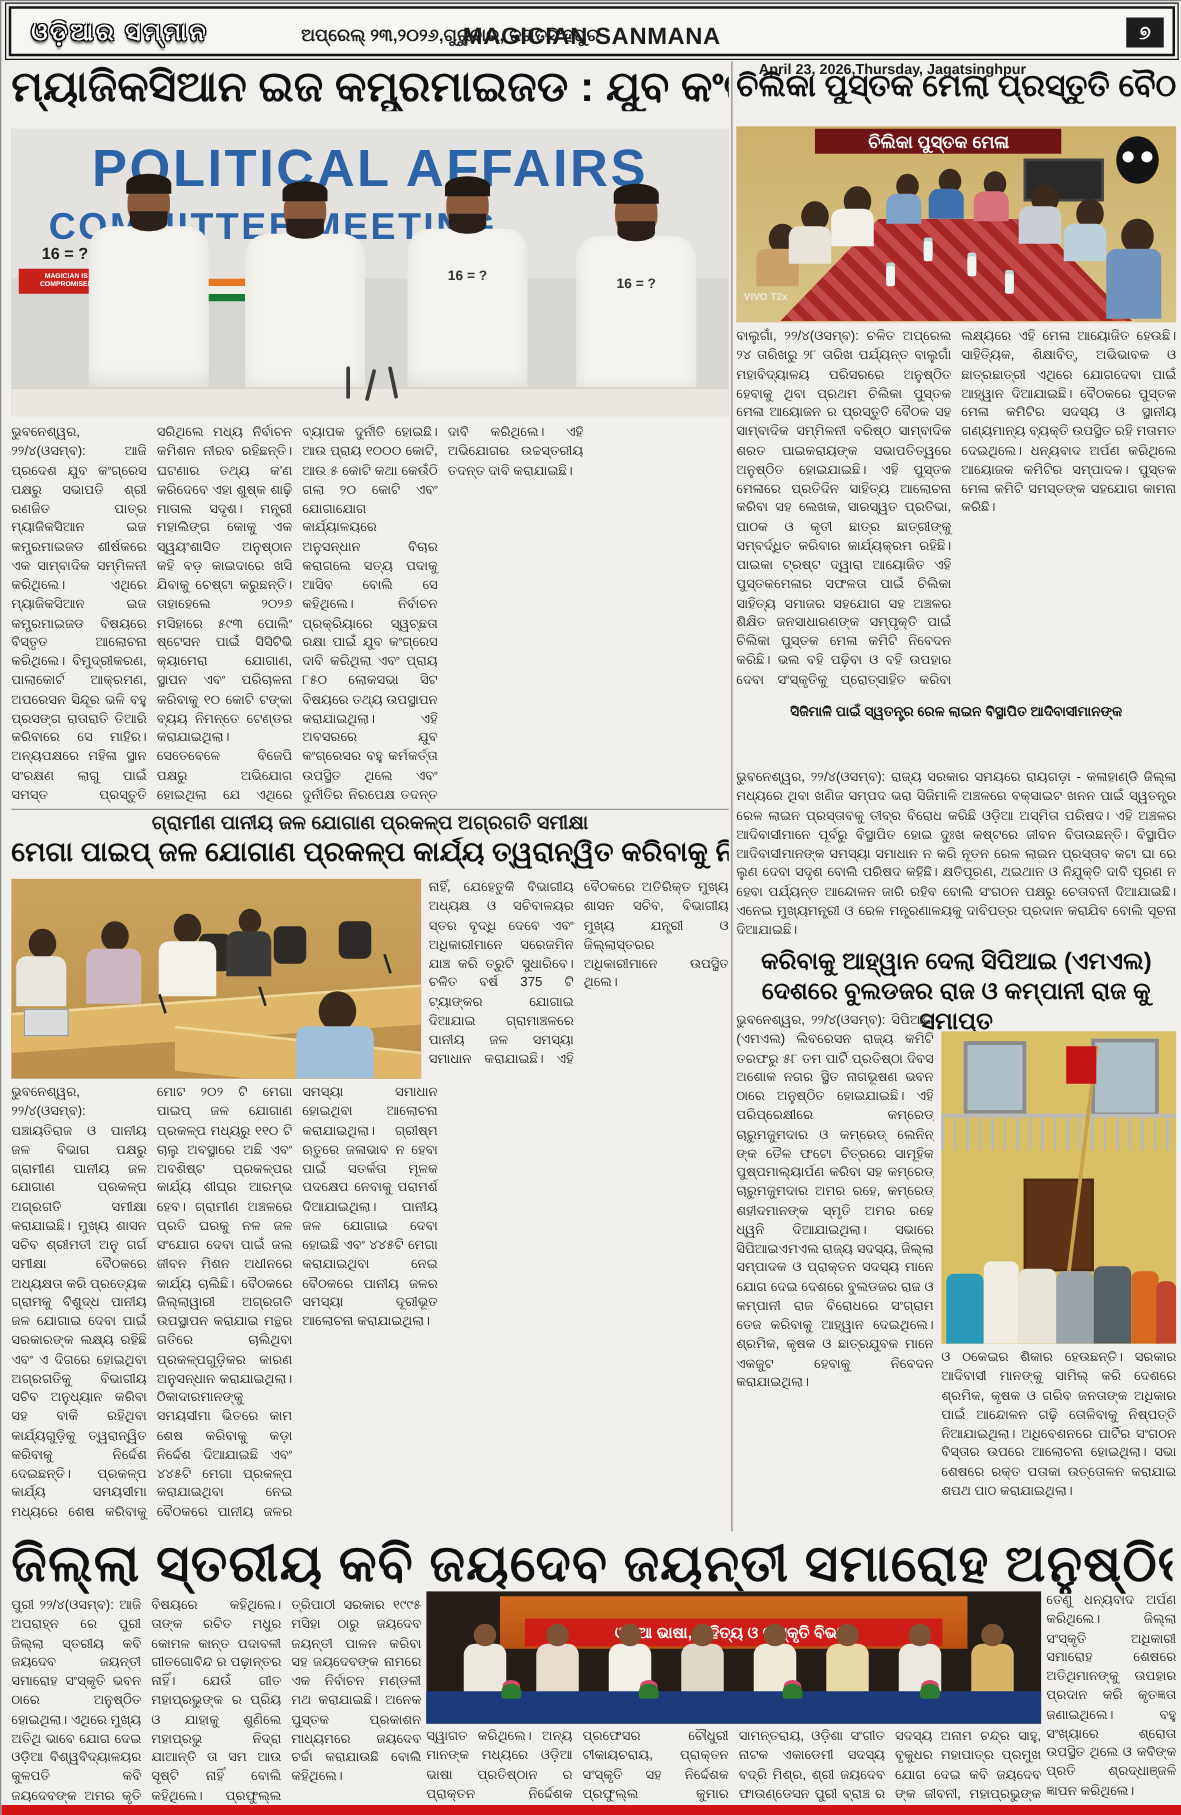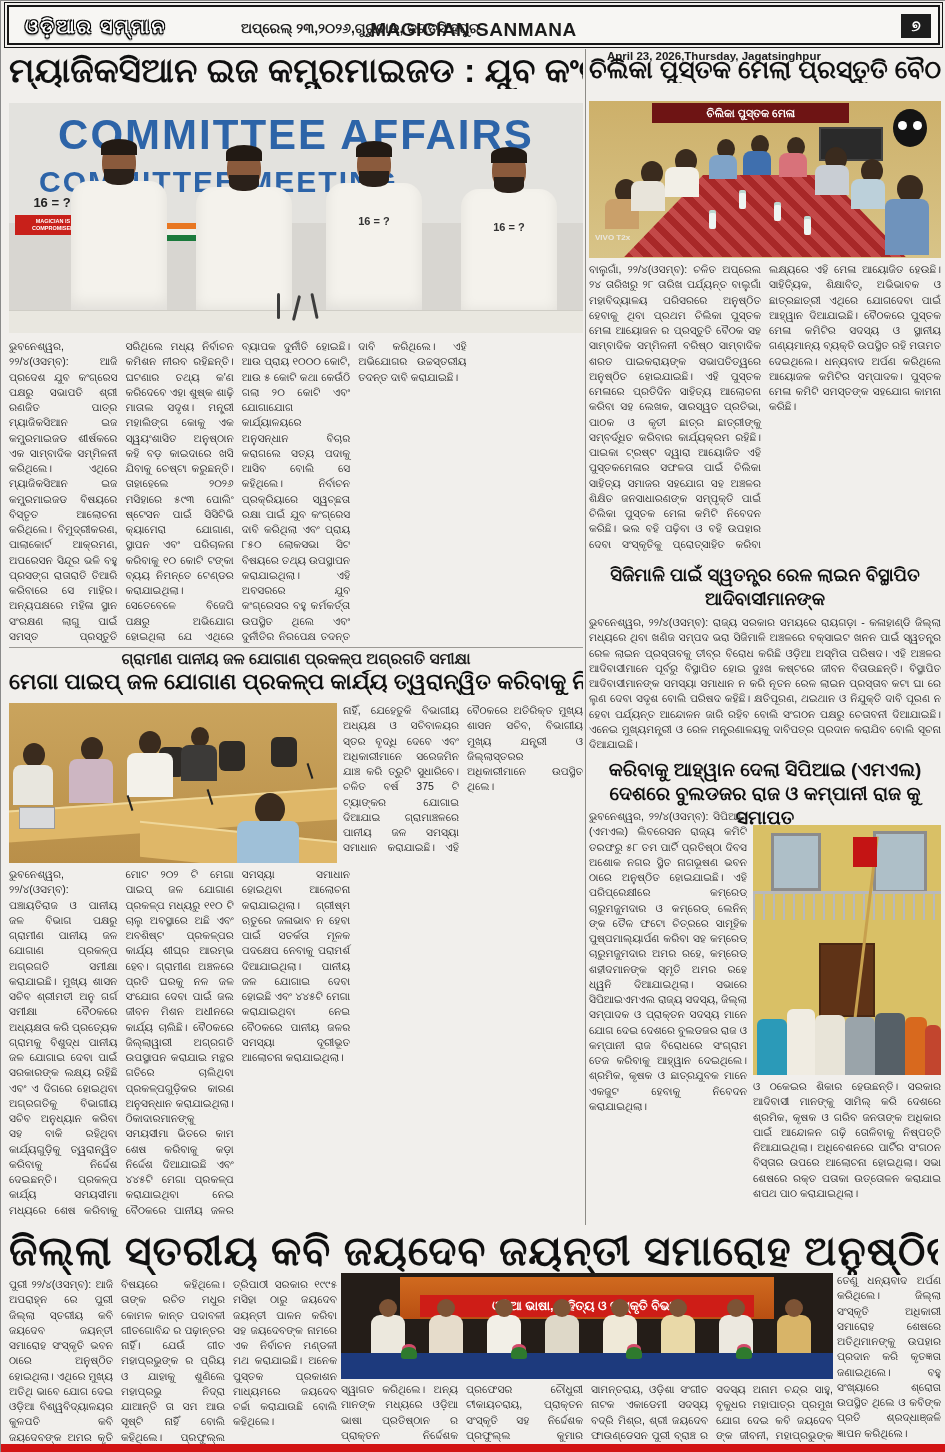--- a/index.html
+++ b/index.html
@@ -17,21 +17,21 @@
   .eng-date{left:598px;top:15px;font-size:11.5px;font-weight:700;margin-top:28px;}
   .pageno{right:7px;top:7px;width:30px;height:24px;background:#1d1d1d;color:#fff;
           font-size:15px;font-weight:700;display:flex;align-items:center;justify-content:center;}
   
   .vrule{width:1px;background:#8d8b86;}
   .hrule{height:1px;background:#9b9994;}
   
   .hl{font-weight:800;color:#101010;line-height:1.12;}
   .hl-a{left:8px;top:50px;width:574px;font-size:34px;white-space:nowrap;overflow:hidden;}
   .hl-b{left:588px;top:54px;width:352px;font-size:25px;text-align:center;white-space:nowrap;overflow:hidden;}
-  .hl-c{left:588px;top:562px;width:352px;font-size:18px;text-align:center;line-height:1.35;}
+  .hl-c{left:588px;top:562px;width:352px;font-size:11px;text-align:center;line-height:1.35;}
   .hl-d{left:588px;top:757px;width:352px;font-size:19px;text-align:center;line-height:1.25;}
   .kicker-e{left:8px;top:649px;width:574px;font-size:15.5px;font-weight:800;text-align:center;}
   .hl-e{left:8px;top:669px;width:574px;font-size:22px;font-weight:800;text-align:center;white-space:nowrap;overflow:hidden;}
   .hl-f{left:8px;top:1228px;width:929px;font-size:41px;font-weight:800;text-align:center;white-space:nowrap;overflow:hidden;letter-spacing:1px;}
   
   .bodytxt{font-size:10.6px;line-height:1.44;text-align:justify;color:#222;
            column-gap:8px;column-fill:auto;overflow:hidden;word-break:break-word;}
   .c1{column-count:1;} .c2{column-count:2;} .c3{column-count:3;} .c4{column-count:4;} .c5{column-count:5;}
   
   .photo{overflow:hidden;background:#d8d6d1;}
@@ -46,21 +46,21 @@
   .beard{position:absolute;left:50%;transform:translateX(-50%);top:26px;width:30px;height:16px;border-radius:0 0 45% 45%;background:#2b211a;}
   .torso{position:absolute;left:50%;transform:translateX(-50%);top:38px;width:96px;height:130px;border-radius:18px 18px 0 0;background:#f4f2ec;box-shadow:inset 0 -8px 14px rgba(0,0,0,.08);}
   .tprint{position:absolute;left:50%;transform:translateX(-50%);top:70px;font-size:11px;font-weight:800;color:#333;}
   .sign16{position:absolute;left:10px;top:92px;width:66px;text-align:center;font-size:13px;font-weight:800;color:#222;}
   .badge{position:absolute;left:6px;top:112px;width:74px;background:#c8201a;color:#fff;font-size:5.5px;font-weight:800;text-align:center;padding:3px 1px;line-height:1.3;}
   .mic{position:absolute;width:3px;height:26px;background:#3c3c3c;border-radius:2px;}
   .deskA{position:absolute;left:0;right:0;bottom:0;height:22px;background:#e9e7e0;border-top:1px solid #cfcdc6;}
   
   .pb-wall{position:absolute;inset:0;background:linear-gradient(#cdb06a,#d8c488);}
   .pb-banner{position:absolute;left:18%;top:2px;width:56%;height:20px;background:#6e1414;color:#fff;
-             font-size:11px;font-weight:800;display:flex;align-items:center;justify-content:center;}
+             font-size:14px;font-weight:800;display:flex;align-items:center;justify-content:center;}
   .pb-tv{position:absolute;right:58px;top:26px;width:60px;height:30px;background:#2a2a2a;border:2px solid #444;}
   .pb-jaga{position:absolute;right:14px;top:8px;width:34px;height:38px;border-radius:50%;background:#141414;}
   .pb-jaga:before{content:"";position:absolute;left:5px;top:12px;width:9px;height:9px;border-radius:50%;background:#fff;}
   .pb-jaga:after{content:"";position:absolute;right:5px;top:12px;width:9px;height:9px;border-radius:50%;background:#fff;}
   .pb-table{position:absolute;left:10%;top:74px;width:80%;height:82px;
             background:repeating-linear-gradient(45deg,#a82828 0 7px,#c34848 7px 14px);
             clip-path:polygon(28% 0,72% 0,100% 100%,0 100%);}
   .pb-bottle{position:absolute;width:7px;height:16px;background:#eef4f2;border-radius:2px;box-shadow:0 -3px 0 #bcd8d2;}
   .pb-headL{position:absolute;width:22px;height:24px;border-radius:50%;background:#3a2b1e;}
   .pb-shirt{position:absolute;width:34px;height:30px;border-radius:8px 8px 0 0;}
@@ -102,21 +102,21 @@
     <span class="abs eng-date">April 23, 2026,Thursday, Jagatsinghpur</span>
     <span class="abs pageno">୭</span>
   </div>
 
   <div class="abs vrule" style="left:584px;top:48px;height:1176px;"></div>
 
   <div class="abs hl hl-a">ମ୍ୟାଜିକସିଆନ ଇଜ କମ୍ପ୍ରମାଇଜଡ : ଯୁବ କଂଗ୍ରେସ</div>
 
   <div class="abs photo" style="left:8px;top:102px;width:574px;height:230px;">
     <div class="pa-banner">
-      <div class="pa-line1">COMMITTEE AFFAIRS</div>
+      <div class="pa-line1">POLITICAL AFFAIRS</div>
       <div class="pa-line2">COMMITTEE MEETING</div>
     </div>
     <div class="tric" style="left:150px;top:120px;"></div>
     <div class="tric" style="left:330px;top:120px;"></div>
     <div class="tric" style="left:470px;top:120px;"></div>
     <div class="sign16">16 = ?</div>
     <div class="badge">MAGICIAN IS COMPROMISED</div>
     <div class="person" style="left:60px;top:40px;width:100px;height:190px;">
       <div class="torso"></div>
         <div class="head"></div>

